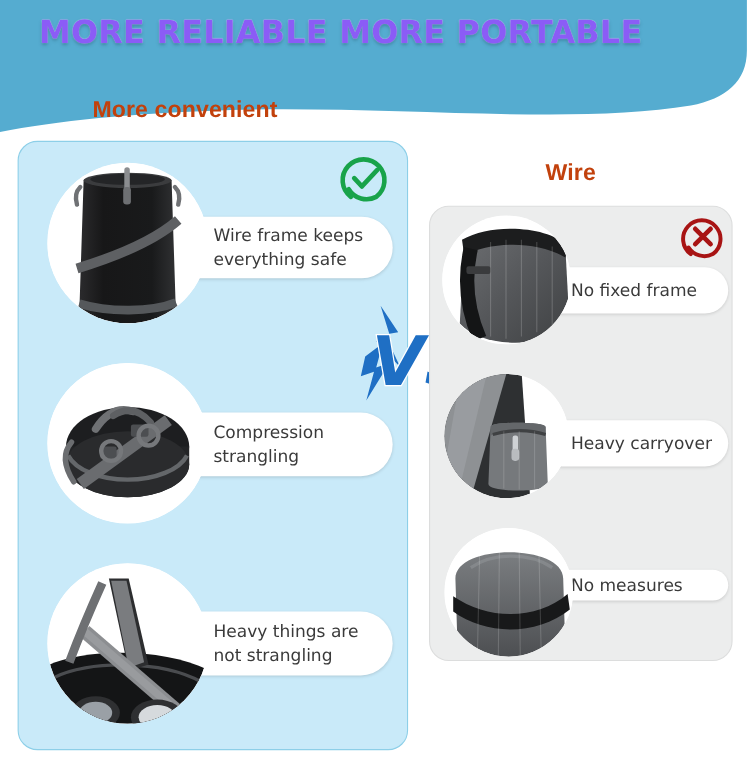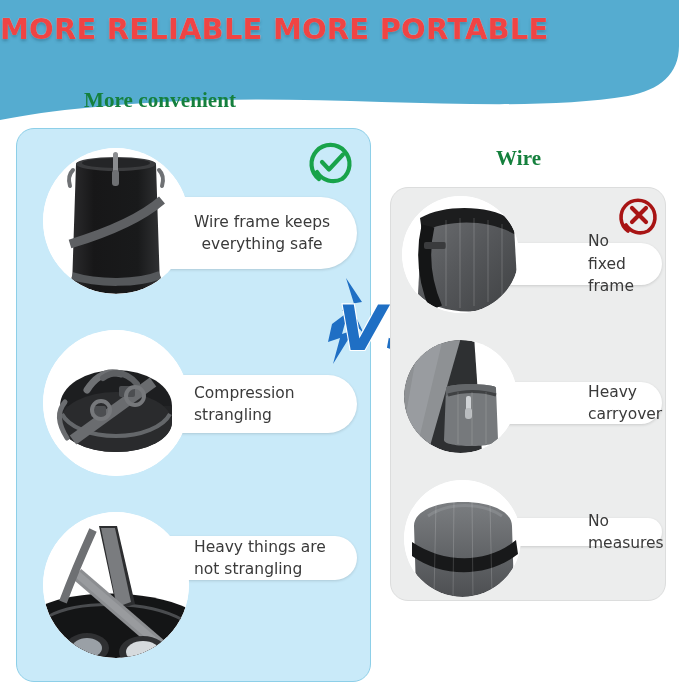--- a/index.html
+++ b/index.html
@@ -10,32 +10,32 @@
     overflow:hidden;
     position:relative;
   }
   #stage{position:absolute;left:0;top:0;width:679px;height:691px;overflow:hidden;background:#fff;}
 
   
   .banner{position:absolute;left:0;top:0;width:679px;height:120px;}
   .banner svg{display:block;}
   .banner-title{
     position:absolute;left:0;top:12px;width:584px;
-    text-align:left;
+    text-align:right;
     font-size:29px;font-weight:bold;letter-spacing:.2px;
-    color:#ef4444;
+    color:#8b5cf6;
     font-family:"DejaVu Sans", sans-serif;
     text-shadow:0 2px 3px rgba(40,90,115,.45), 0 0 1px rgba(255,255,255,.9);
   }
 
   
   .col-heading{
     position:absolute;
-    font-size:21px;font-weight:bold;color:#15803d;
-    font-family:Liberation Serif, serif;
+    font-size:21px;font-weight:bold;color:#c2410c;
+    font-family:Liberation Sans, sans-serif;
     letter-spacing:.1px;white-space:nowrap;
   }
   #heading-left{left:84px;top:88px;}
   #heading-right{left:496px;top:146px;}
 
   
   .panel{position:absolute;box-sizing:border-box;}
   #panel-left{
     left:16px;top:128px;width:355px;height:554px;
     background:#c9eaf9;border:1.5px solid #8dcfe8;border-radius:18px;
@@ -58,21 +58,21 @@
     background:#ffffff;border-radius:999px;
     box-shadow:0 1px 3px rgba(0,0,0,.14);
     box-sizing:border-box;
   }
   .pill-text{
     font-size:15.5px;line-height:1.45;color:#3a3a3a;
     font-family:"DejaVu Sans", sans-serif;
     white-space:pre-line;
   }
   .pill.left-pill{padding-left:76px;padding-right:16px;}
-  .pill.right-pill{padding-left:98px;padding-right:14px;}
+  .pill.right-pill{padding-left:29px;padding-right:14px;}
 
   
   .status-icon{position:absolute;}
 
   
   #vs-badge{position:absolute;left:324px;top:272px;width:92px;height:98px;}
 </style>
 </head>
 <body>
 
@@ -95,21 +95,21 @@
   <div class="panel" id="panel-left" style="background: rgb(201, 234, 249); border-color: rgb(141, 207, 232);"></div>
 
   <div class="status-icon" style="left:304px;top:134px;width:56px;height:56px;">
     <svg width="56" height="56" viewBox="0 0 56 56" xmlns="http://www.w3.org/2000/svg">
       <path d="M15,45 A19,19 0 1 1 38,45 A19,19 0 0 1 13,38" fill="none" stroke="#18a34a" stroke-width="4.2" stroke-linecap="round"></path>
       <path d="M18,28 L25,35.5 L39,20.5" fill="none" stroke="#18a34a" stroke-width="4.2" stroke-linecap="round" stroke-linejoin="round"></path>
     </svg>
   </div>
 
   <div class="row">
-    <div class="pill left-pill" style="left:118px;top:197px;width:239px;height:72px;text-align:center;">
+    <div class="pill left-pill" style="left:118px;top:197px;width:239px;height:56px;">
       <span class="pill-text">Wire frame keeps
 everything safe</span>
     </div>
     <div class="photo" style="left:43px;top:148px;width:146px;height:146px;">
       <svg class="inner" viewBox="0 0 146 146" xmlns="http://www.w3.org/2000/svg">
         <defs>
           <clipPath id="clipL1">
               <circle cx="73" cy="73" r="73"></circle>
             </clipPath>
           <linearGradient id="hamperG" x1="0" y1="0" x2="1" y2="0">
@@ -172,21 +172,21 @@
           <rect x="48" y="76" width="15" height="11" rx="2" fill="#4c4e51"></rect>
 
           <circle cx="92" cy="66" r="9" fill="none" stroke="#76787b" stroke-width="4"></circle>
           <circle cx="58" cy="80" r="9" fill="none" stroke="#76787b" stroke-width="4"></circle>
         </g>
       </svg>
     </div>
   </div>
 
   <div class="row">
-    <div class="pill left-pill" style="left:118px;top:536px;width:239px;height:44px;">
+    <div class="pill left-pill" style="left:118px;top:556px;width:239px;height:58px;">
       <span class="pill-text">Heavy things are
 not strangling</span>
     </div>
     <div class="photo" style="left:43px;top:512px;width:146px;height:146px;">
       <svg class="inner" viewBox="0 0 146 146" xmlns="http://www.w3.org/2000/svg">
         <defs>
             <clipPath id="clipL3">
               <circle cx="73" cy="73" r="73"></circle>
             </clipPath>
           </defs>

